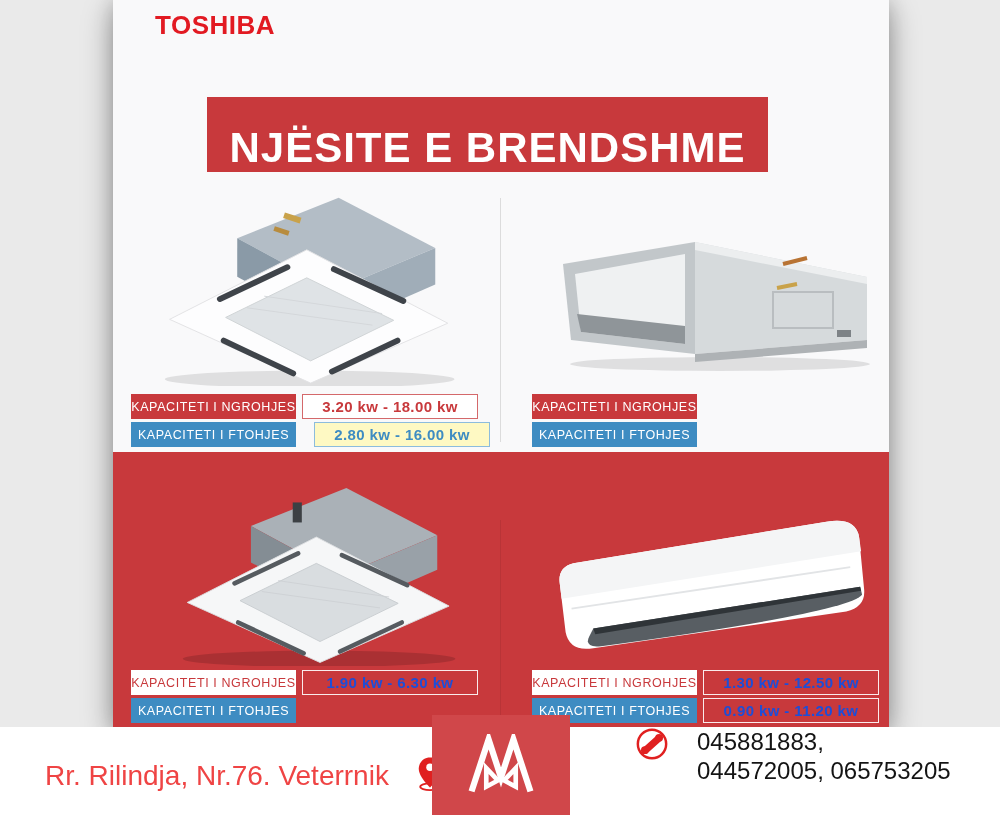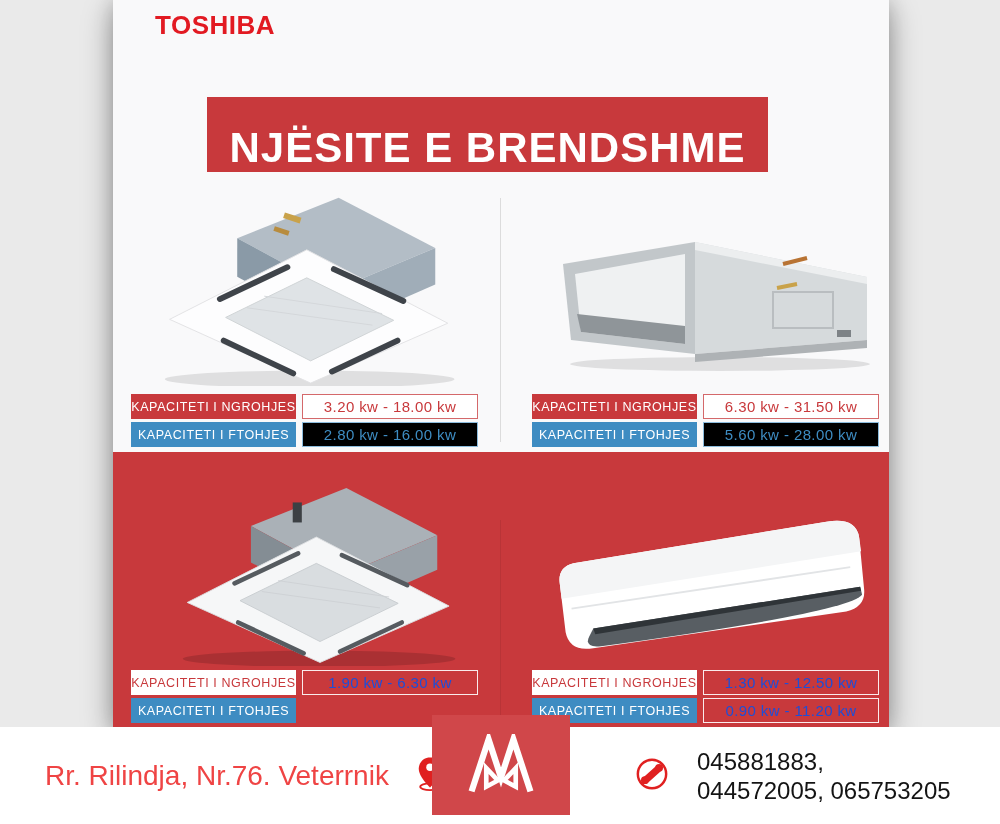--- a/index.html
+++ b/index.html
@@ -46,41 +46,41 @@
   .spec-row{position:absolute;display:flex;gap:6px;height:25px;}
   .spec-label{
     width:165px;display:flex;align-items:center;justify-content:center;
     font-size:12.5px;letter-spacing:.6px;color:#fff;white-space:nowrap;
   }
   .spec-label.heat-light{background:#c8393c;}
   .spec-label.cool{background:#3e8cc2;}
   .spec-label.heat-dark{background:#ffffff;color:#c8393c;}
   .spec-value{
     width:174px;display:flex;align-items:center;justify-content:center;
-    font-size:15px;font-weight:normal;letter-spacing:.4px;white-space:nowrap;
+    font-size:15px;font-weight:bold;letter-spacing:.4px;white-space:nowrap;
   }
   .light .spec-value.heat{border:1px solid #d4686a;color:#c8393c;background:#fff;}
-  .light .spec-value.cool{border:1px solid #8cbcdd;color:#3e8cc2;background:#000000;}
+  .light .spec-value.cool{border:1px solid #8cbcdd;color:#3e8cc2;background:#fef9c3;margin-left:12px;}
   .dark .spec-value{border:1px solid rgba(255,255,255,.9);color:#1d4ed8;background:transparent;}
 
   
   .footer{
     position:absolute;left:0;top:727px;width:1000px;height:97px;background:#ffffff;z-index:4;
   }
   .address-wrap{
     position:absolute;left:45px;top:0;height:97px;display:flex;align-items:center;gap:26px;
   }
   .address{font-size:28px;color:#ef4444;}
   .footer-logo{
     position:absolute;left:432px;top:715px;width:138px;height:100px;
     background:#d0474a;z-index:6;display:flex;align-items:center;justify-content:center;
   }
   .footer-logo .mono{color:#ffffff;width:78px;height:62px;}
   .phone-wrap{
-    position:absolute;left:635px;top:0;height:97px;display:flex;align-items:center;gap:28px;
+    position:absolute;left:635px;top:0;height:97px;display:flex;gap:28px;
   }
   .phone-lines{font-size:24px;color:#141414;line-height:29px;}
 </style>
 </head>
 <body>
 
 <div class="page">
 
   <div class="card">
 
@@ -163,25 +163,23 @@
       <div class="spec-label heat-light">KAPACITETI I NGROHJES</div>
       <div class="spec-value heat">3.20 kw - 18.00 kw</div>
     </div>
     <div class="spec-row light" style="left:18px;top:422px;">
       <div class="spec-label cool">KAPACITETI I FTOHJES</div>
       <div class="spec-value cool">2.80 kw - 16.00 kw</div>
     </div>
 
     <div class="spec-row light" style="left:419px;top:394px;">
       <div class="spec-label heat-light">KAPACITETI I NGROHJES</div>
-      <div class="spec-value heat">6.30 kw - 31.50 kw</div>
     </div>
     <div class="spec-row light" style="left:419px;top:422px;">
       <div class="spec-label cool">KAPACITETI I FTOHJES</div>
-      <div class="spec-value cool">5.60 kw - 28.00 kw</div>
     </div>
 
     <div class="spec-row dark" style="left:18px;top:670px;">
       <div class="spec-label heat-dark">KAPACITETI I NGROHJES</div>
       <div class="spec-value heat">1.90 kw - 6.30 kw</div>
     </div>
     <div class="spec-row dark" style="left:18px;top:698px;">
       <div class="spec-label cool">KAPACITETI I FTOHJES</div>
     </div>
 

